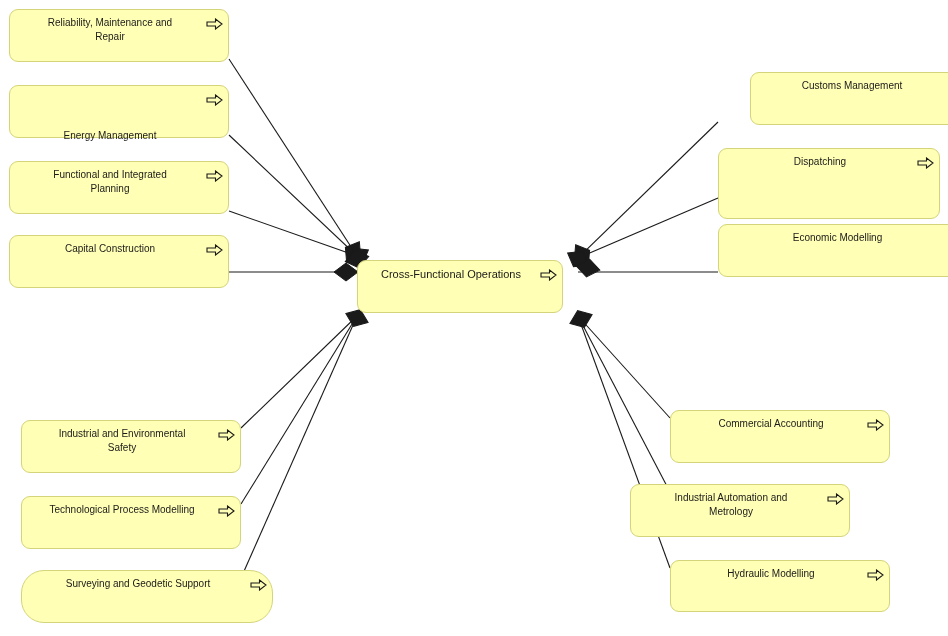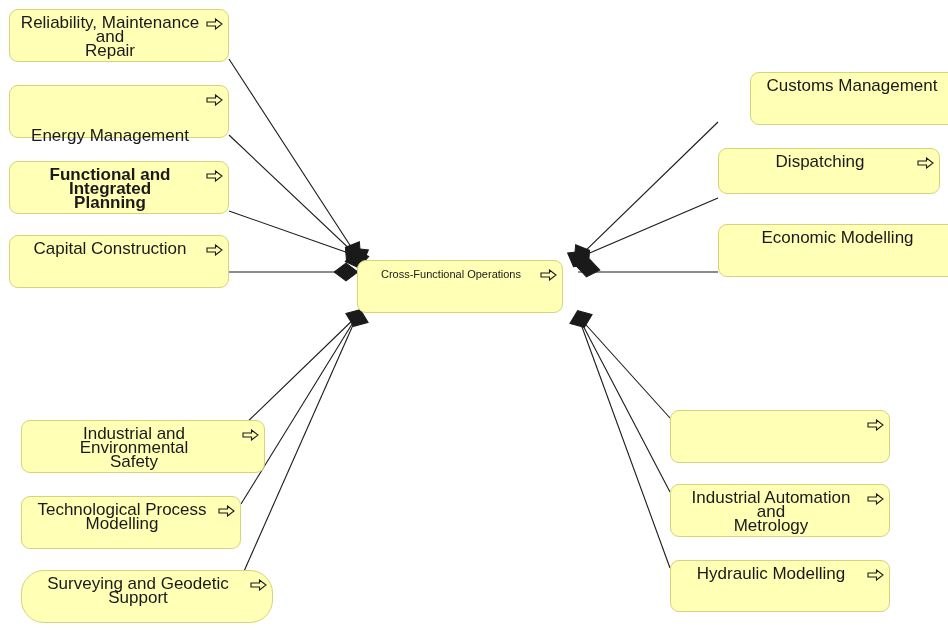--- a/index.html
+++ b/index.html
@@ -32,21 +32,21 @@
     border: 1px solid #d4d47a;
     border-radius: 9px;
     padding: 0;
   }
   .node-label {
     position: absolute;
     left: 8px;
     right: 26px;
     top: 6px;
     text-align: center;
-    font-size: 17px;
+    font-size: 10px;
     line-height: 14px;
     color: #1a1a1a;
     font-family: "Liberation Sans", sans-serif;
     white-space: pre-line;
   }
   .proc-icon {
     position: absolute;
     right: 5px;
     top: 8px;
     width: 17px;
@@ -105,35 +105,35 @@
   </div>
 
   <div class="node" style="left: 9px; top: 85px; width: 220px; height: 53px; background: rgb(255, 255, 181); border-color: rgb(212, 212, 122);">
     <div class="node-label" style="color: rgb(26, 26, 26); margin-top: 37px;">Energy Management</div>
     <svg class="proc-icon" viewBox="0 0 17 12" xmlns="http://www.w3.org/2000/svg">
       <path d="M1 4 L9.5 4 L9.5 1 L16 6 L9.5 11 L9.5 8 L1 8 Z" fill="#ffffb5" stroke="#1a1a1a" stroke-width="1.1" stroke-linejoin="miter"></path>
     </svg>
   </div>
 
   <div class="node" style="left: 9px; top: 161px; width: 220px; height: 53px; background: rgb(255, 255, 181); border-color: rgb(212, 212, 122);">
-    <div class="node-label" style="color: rgb(26, 26, 26); font-weight: bold;">Functional and Integrated
+    <div class="node-label" style="color: rgb(26, 26, 26);">Functional and Integrated
 Planning</div>
     <svg class="proc-icon" viewBox="0 0 17 12" xmlns="http://www.w3.org/2000/svg">
       <path d="M1 4 L9.5 4 L9.5 1 L16 6 L9.5 11 L9.5 8 L1 8 Z" fill="#ffffb5" stroke="#1a1a1a" stroke-width="1.1" stroke-linejoin="miter"></path>
     </svg>
   </div>
 
   <div class="node" style="left: 9px; top: 235px; width: 220px; height: 53px; background: rgb(255, 255, 181); border-color: rgb(212, 212, 122);">
     <div class="node-label" style="color: rgb(26, 26, 26); text-align: center;">Capital Construction</div>
     <svg class="proc-icon" viewBox="0 0 17 12" xmlns="http://www.w3.org/2000/svg">
       <path d="M1 4 L9.5 4 L9.5 1 L16 6 L9.5 11 L9.5 8 L1 8 Z" fill="#ffffb5" stroke="#1a1a1a" stroke-width="1.1" stroke-linejoin="miter"></path>
     </svg>
   </div>
 
-  <div class="node" style="left: 21px; top: 420px; width: 244px; height: 53px; background: rgb(255, 255, 181); border-color: rgb(212, 212, 122); padding-left: 28px;">
+  <div class="node" style="left: 21px; top: 420px; width: 220px; height: 53px; background: rgb(255, 255, 181); border-color: rgb(212, 212, 122); padding-left: 28px;">
     <div class="node-label" style="color: rgb(26, 26, 26);">Industrial and Environmental
 Safety</div>
     <svg class="proc-icon" viewBox="0 0 17 12" xmlns="http://www.w3.org/2000/svg">
       <path d="M1 4 L9.5 4 L9.5 1 L16 6 L9.5 11 L9.5 8 L1 8 Z" fill="#ffffb5" stroke="#1a1a1a" stroke-width="1.1" stroke-linejoin="miter"></path>
     </svg>
   </div>
 
   <div class="node" style="left: 21px; top: 496px; width: 220px; height: 53px; background: rgb(255, 255, 181); border-color: rgb(212, 212, 122);">
     <div class="node-label" style="color: rgb(26, 26, 26);">Technological Process Modelling</div>
     <svg class="proc-icon" viewBox="0 0 17 12" xmlns="http://www.w3.org/2000/svg">
@@ -148,41 +148,42 @@
     </svg>
   </div>
 
   <div class="node" style="left: 718px; top: 72px; width: 222px; height: 53px; background: rgb(255, 255, 181); border-color: rgb(212, 212, 122); margin-left: 32px;">
     <div class="node-label" style="color: rgb(26, 26, 26);">Customs Management</div>
     <svg class="proc-icon" viewBox="0 0 17 12" xmlns="http://www.w3.org/2000/svg">
       <path d="M1 4 L9.5 4 L9.5 1 L16 6 L9.5 11 L9.5 8 L1 8 Z" fill="#ffffb5" stroke="#1a1a1a" stroke-width="1.1" stroke-linejoin="miter"></path>
     </svg>
   </div>
 
-  <div class="node" style="left: 718px; top: 148px; width: 222px; height: 46px; background: rgb(255, 255, 181); border-color: rgb(212, 212, 122);">
+  <div class="node" style="left: 718px; top: 148px; width: 222px; height: 71px; background: rgb(255, 255, 181); border-color: rgb(212, 212, 122);">
     <div class="node-label" style="color: rgb(26, 26, 26);">Dispatching</div>
     <svg class="proc-icon" viewBox="0 0 17 12" xmlns="http://www.w3.org/2000/svg">
       <path d="M1 4 L9.5 4 L9.5 1 L16 6 L9.5 11 L9.5 8 L1 8 Z" fill="#ffffb5" stroke="#1a1a1a" stroke-width="1.1" stroke-linejoin="miter"></path>
     </svg>
   </div>
 
   <div class="node" style="left: 718px; top: 224px; width: 257px; height: 53px; background: rgb(255, 255, 181); border-color: rgb(212, 212, 122);">
     <div class="node-label" style="color: rgb(26, 26, 26);">Economic Modelling</div>
     <svg class="proc-icon" viewBox="0 0 17 12" xmlns="http://www.w3.org/2000/svg">
       <path d="M1 4 L9.5 4 L9.5 1 L16 6 L9.5 11 L9.5 8 L1 8 Z" fill="#ffffb5" stroke="#1a1a1a" stroke-width="1.1" stroke-linejoin="miter"></path>
     </svg>
   </div>
 
   <div class="node" style="left: 670px; top: 410px; width: 220px; height: 53px; background: rgb(255, 255, 181); border-color: rgb(212, 212, 122);">
-    <svg class="proc-icon" viewBox="0 0 17 12" xmlns="http://www.w3.org/2000/svg">
-      <path d="M1 4 L9.5 4 L9.5 1 L16 6 L9.5 11 L9.5 8 L1 8 Z" fill="#ffffb5" stroke="#1a1a1a" stroke-width="1.1" stroke-linejoin="miter"></path>
-    </svg>
-  </div>
-
-  <div class="node" style="left: 670px; top: 484px; width: 220px; height: 53px; background: rgb(255, 255, 181); border-color: rgb(212, 212, 122);">
+    <div class="node-label" style="color: rgb(26, 26, 26);">Commercial Accounting</div>
+    <svg class="proc-icon" viewBox="0 0 17 12" xmlns="http://www.w3.org/2000/svg">
+      <path d="M1 4 L9.5 4 L9.5 1 L16 6 L9.5 11 L9.5 8 L1 8 Z" fill="#ffffb5" stroke="#1a1a1a" stroke-width="1.1" stroke-linejoin="miter"></path>
+    </svg>
+  </div>
+
+  <div class="node" style="left: 630px; top: 484px; width: 220px; height: 53px; background: rgb(255, 255, 181); border-color: rgb(212, 212, 122);">
     <div class="node-label" style="color: rgb(26, 26, 26);">Industrial Automation and
 Metrology</div>
     <svg class="proc-icon" viewBox="0 0 17 12" xmlns="http://www.w3.org/2000/svg">
       <path d="M1 4 L9.5 4 L9.5 1 L16 6 L9.5 11 L9.5 8 L1 8 Z" fill="#ffffb5" stroke="#1a1a1a" stroke-width="1.1" stroke-linejoin="miter"></path>
     </svg>
   </div>
 
   <div class="node" style="left: 670px; top: 560px; width: 220px; height: 52px; background: rgb(255, 255, 181); border-color: rgb(212, 212, 122);">
     <div class="node-label" style="color: rgb(26, 26, 26);">Hydraulic Modelling</div>
     <svg class="proc-icon" viewBox="0 0 17 12" xmlns="http://www.w3.org/2000/svg">

